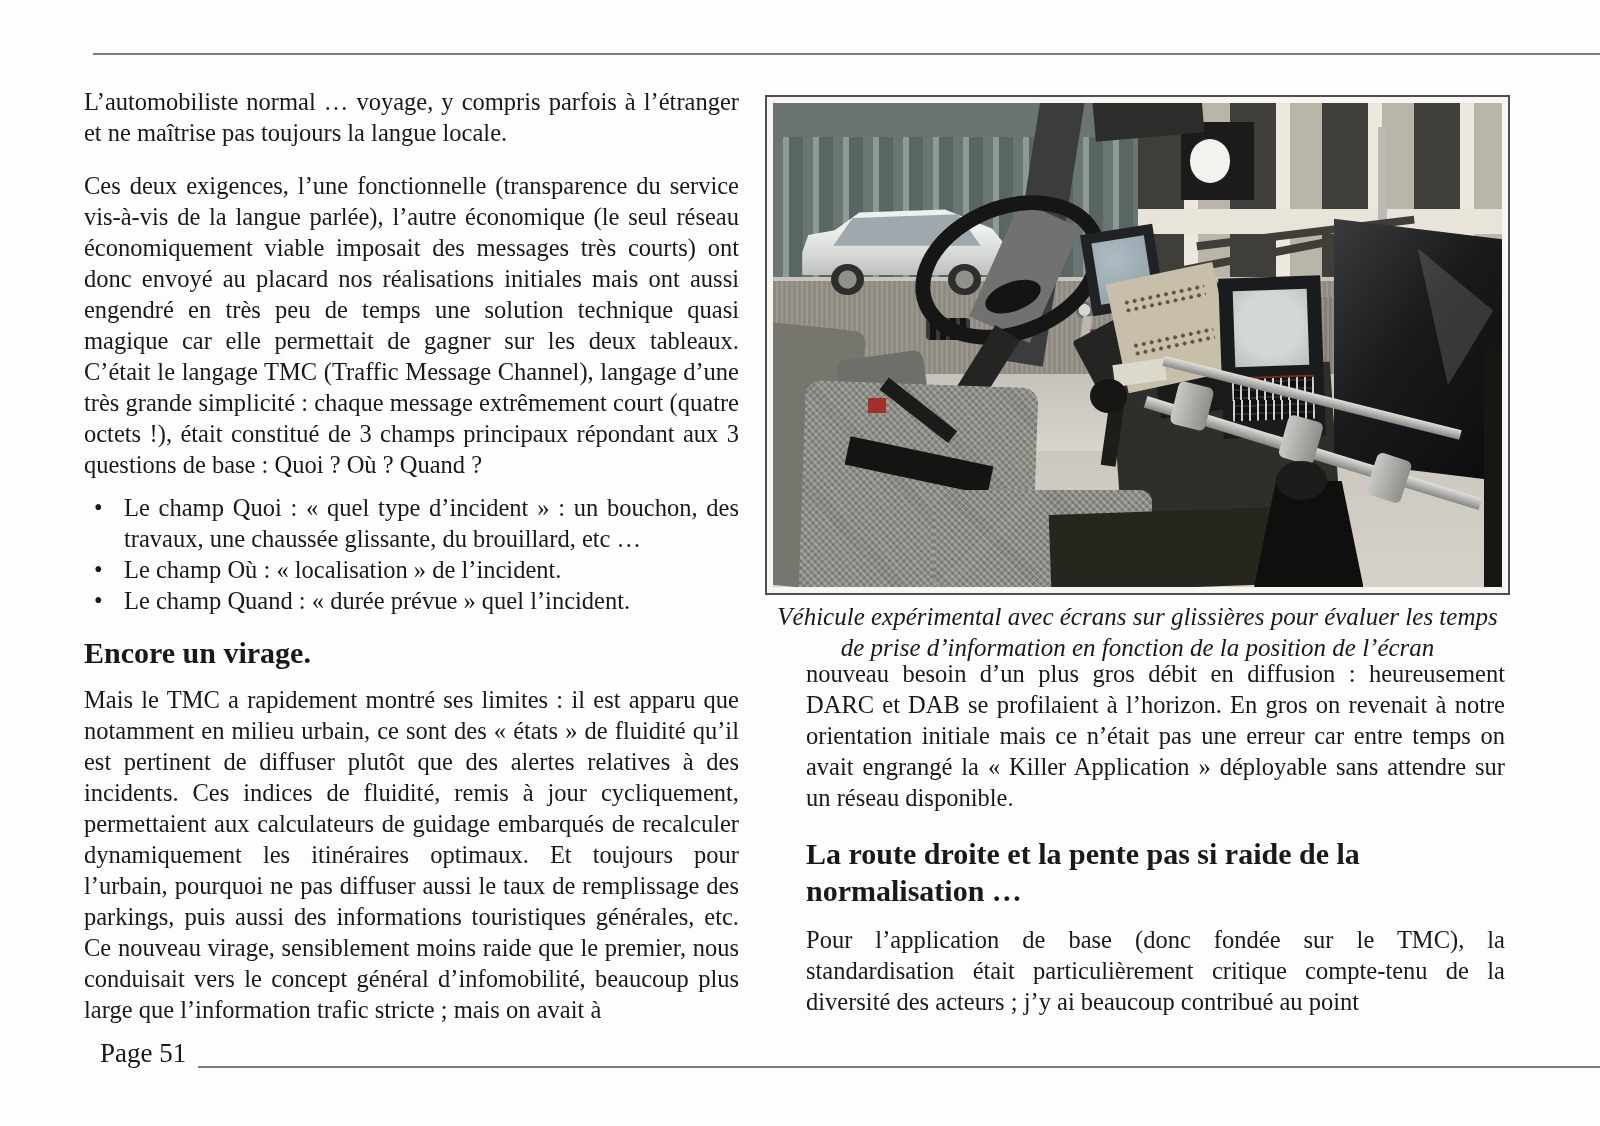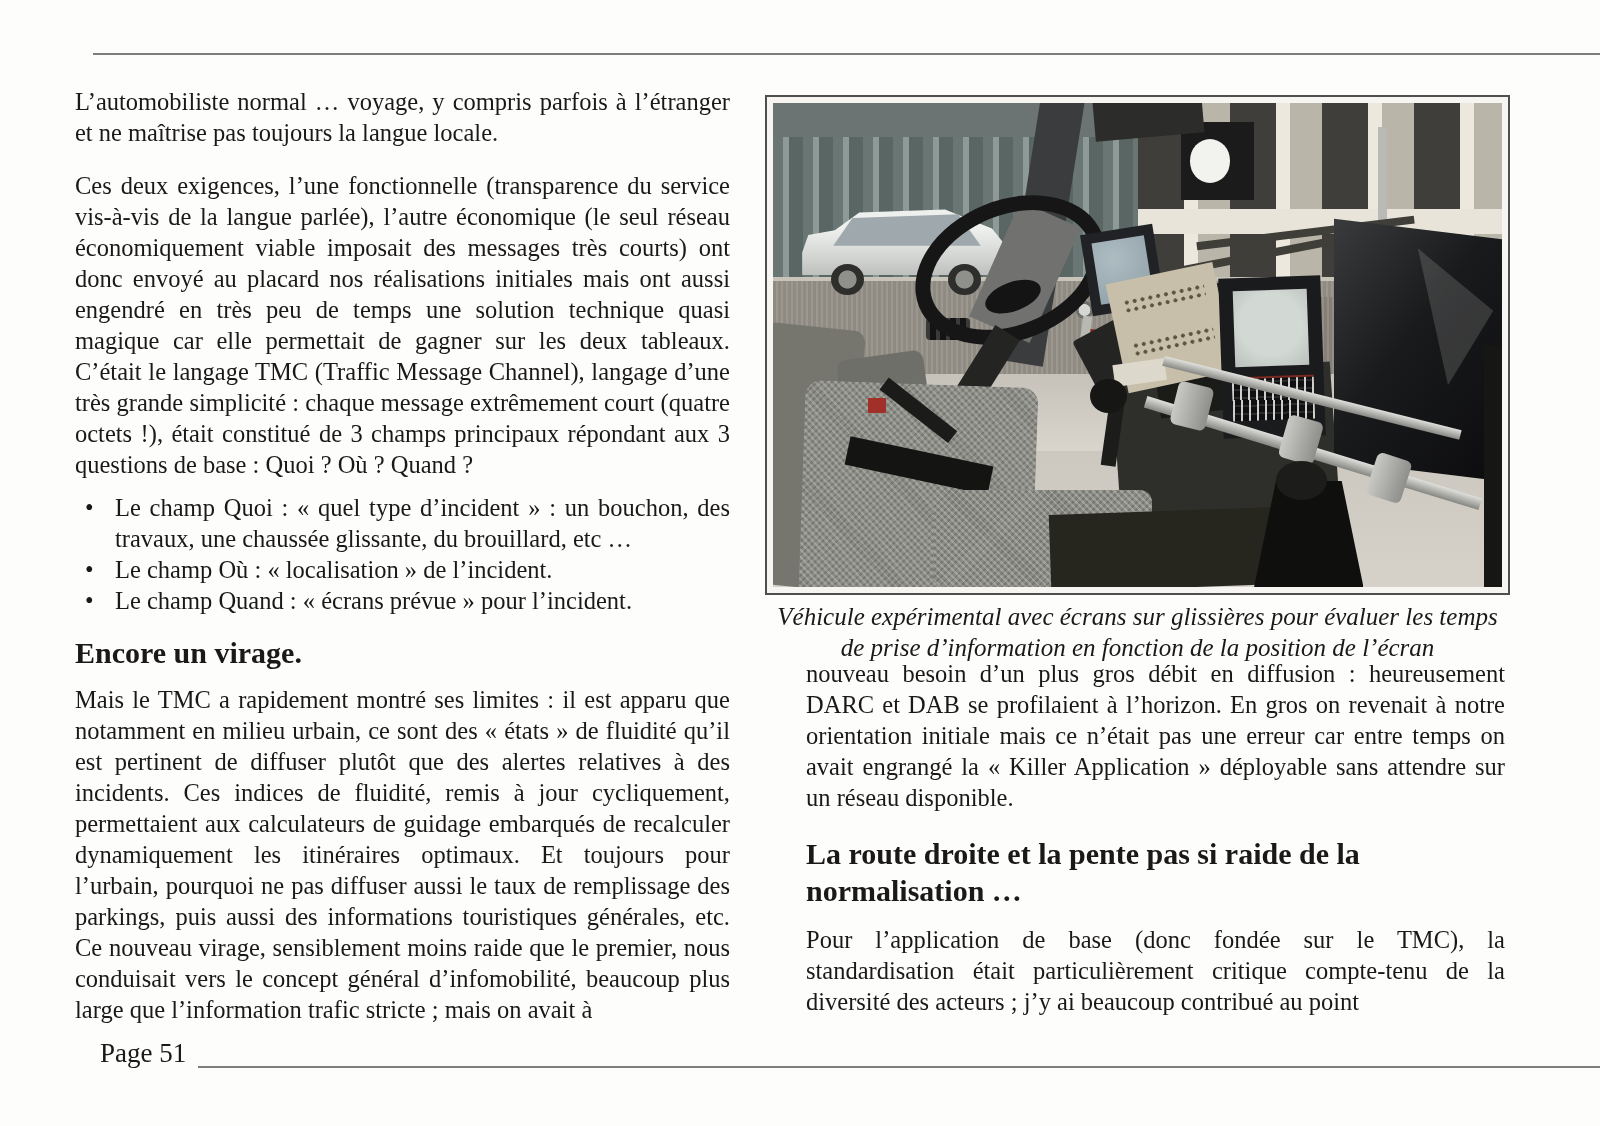--- a/index.html
+++ b/index.html
@@ -6,21 +6,21 @@
   body{
     width:1600px;height:1126px;position:relative;overflow:hidden;
     background:#fdfdfc;color:#1b1917;
     font-family:"Liberation Serif", serif;
   }
   .rule{position:absolute;height:2px;background:#7d7d7d;}
   #top-rule{left:93px;top:53px;width:1507px;}
   #bottom-rule{left:198px;top:1066px;width:1402px;}
 
   .col{position:absolute;}
-  #left-col{left:75px;top:86px;width:655px;}
+  #left-col{left:84px;top:86px;width:655px;}
   #right-col{left:806px;top:658px;width:699px;}
 
   .body-text{font-size:24.5px;line-height:31px;text-align:justify;margin:0 0 22px 0;}
   #left-col .tight{margin-bottom:12px;}
   ul.fields{list-style:none;margin:0 0 18px 0;padding:0;}
   ul.fields li{position:relative;padding-left:40px;font-size:24.5px;line-height:31px;text-align:justify;margin:0;}
   ul.fields li::before{content:"\2022";position:absolute;left:10px;top:0;}
   h2.sect{font-size:30px;line-height:37px;font-weight:bold;margin:18px 0 13px 0;}
   #right-col h2.sect{margin:12px 0 15px 0;}
 
@@ -123,21 +123,21 @@
 <body>
 
 <div class="rule" id="top-rule"></div>
 
 <div class="col" id="left-col">
   <p class="body-text">L’automobiliste normal … voyage, y compris parfois à l’étranger et ne maîtrise pas toujours la langue locale.</p>
   <p class="body-text tight">Ces deux exigences, l’une fonctionnelle (transparence du service vis-à-vis de la langue parlée), l’autre économique (le seul réseau économiquement viable imposait des messages très courts) ont donc envoyé au placard nos réalisations initiales mais ont aussi engendré en très peu de temps une solution technique quasi magique car elle permettait de gagner sur les deux tableaux. C’était le langage TMC (Traffic Message Channel), langage d’une très grande simplicité : chaque message extrêmement court (quatre octets !), était constitué de 3 champs principaux répondant aux 3 questions de base : Quoi ? Où ? Quand ?</p>
   <ul class="fields">
     <li>Le champ Quoi : « quel type d’incident » : un bouchon, des travaux, une chaussée glissante, du brouillard, etc …</li>
     <li>Le champ Où : « localisation » de l’incident.</li>
-    <li>Le champ Quand : « écrans prévue » pour l’incident.</li>
+    <li>Le champ Quand : « durée prévue » quel l’incident.</li>
   </ul>
   <h2 class="sect">Encore un virage.</h2>
   <p class="body-text">Mais le TMC a rapidement montré ses limites : il est apparu que notamment en milieu urbain, ce sont des « états » de fluidité qu’il est pertinent de diffuser plutôt que des alertes relatives à des incidents. Ces indices de fluidité, remis à jour cycliquement, permettaient aux calculateurs de guidage embarqués de recalculer dynamiquement les itinéraires optimaux. Et toujours pour l’urbain, pourquoi ne pas diffuser aussi le taux de remplissage des parkings, puis aussi des informations touristiques générales, etc. Ce nouveau virage, sensiblement moins raide que le premier, nous conduisait vers le concept général d’infomobilité, beaucoup plus large que l’information trafic stricte ; mais on avait à</p>
 </div>
 
 <div id="photo">
   <div id="photo-inner">
     <div class="bldg-left"></div>
     <div class="bldg-band"></div>
     <div class="bldg-right"></div>

